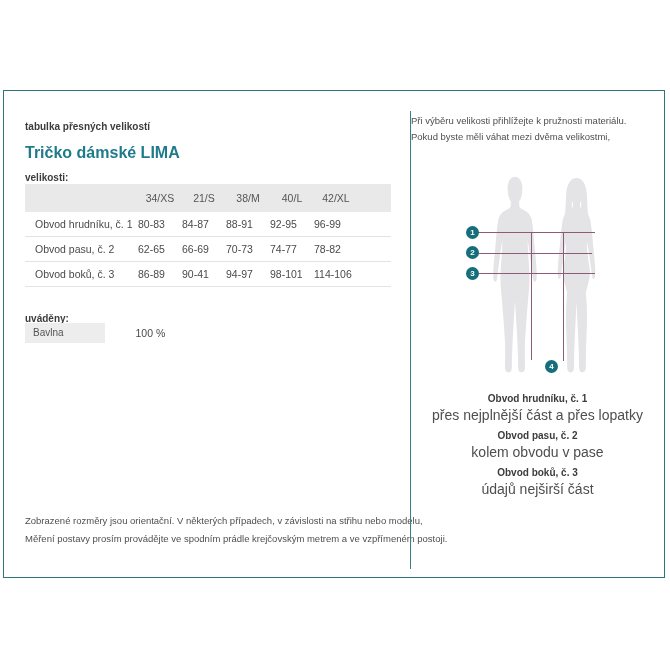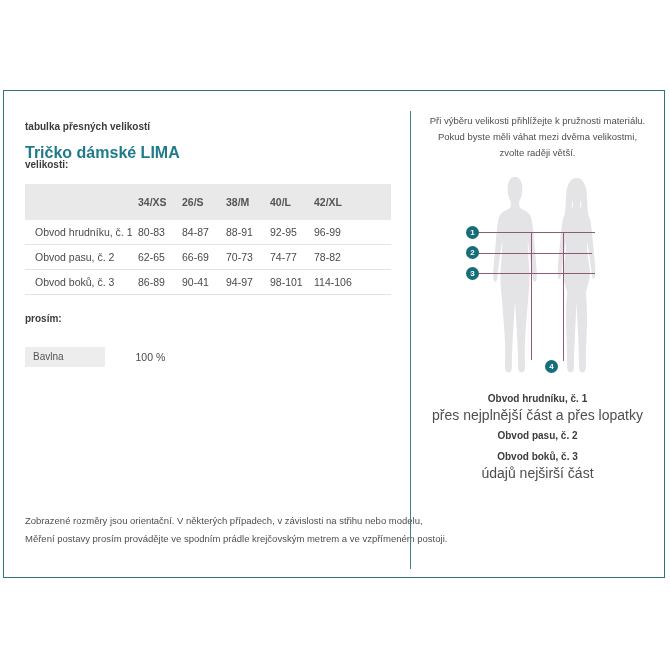--- a/index.html
+++ b/index.html
@@ -9,53 +9,53 @@
     -webkit-font-smoothing:antialiased;color:#444;
   }
   .frame{
     position:absolute;left:3px;top:90px;width:660px;height:486px;
     border:1px solid #2f7477;background:#fff;
   }
   
   .subtitle{position:absolute;left:21px;top:30px;font-size:10px;font-weight:bold;color:#3c3c3c;}
   .title{position:absolute;left:21px;top:53px;margin:0;font-size:16px;font-weight:bold;color:#1f7b8c;}
   .section-label{position:absolute;left:21px;font-size:10px;font-weight:bold;color:#3c3c3c;}
-  .lbl-sizes{top:68px;text-align:center;}
+  .lbl-sizes{top:81px;text-align:center;}
   .lbl-comp{top:222px;}
   table.size-table{
     position:absolute;left:21px;top:93px;width:366px;
     border-collapse:collapse;table-layout:fixed;font-size:10.5px;
   }
   table.size-table col.c-label{width:113px;}
   table.size-table col.c-size{width:44px;}
   table.size-table col.c-fill{width:auto;}
   table.size-table thead th{
-    background:#e9e9e9;height:36px;font-weight:bold;color:#555;
-    text-align:left;padding:0;
+    background:#e9e9e9;height:28px;font-weight:normal;color:#555;
+    text-align:center;padding:0;
   }
   table.size-table tbody td{
     height:24px;border-bottom:1px solid #e3e3e3;color:#4a4a4a;
     text-align:left;padding:0;
   }
   table.size-table td.rowlabel{text-align:left;padding-left:10px;}
-  .comp-row{position:absolute;left:21px;top:256px;height:20px;}
+  .comp-row{position:absolute;left:21px;top:232px;height:20px;}
   .comp-box{
     display:inline-block;vertical-align:top;width:72px;height:20px;line-height:20px;
     background:#ededed;color:#555;font-size:10px;padding-left:8px;
   }
   .comp-pct{
     display:inline-block;vertical-align:top;margin-left:26px;line-height:20px;
     font-size:10.5px;color:#4a4a4a;
   }
   .notes{position:absolute;left:21px;top:421px;font-size:9.5px;color:#4e4e4e;line-height:18px;}
   
   .divider{position:absolute;left:406px;top:20px;width:1px;height:458px;background:#3a7f82;}
   
   .right{position:absolute;left:407px;top:0;width:253px;height:486px;}
-  .intro{position:absolute;left:0;top:22px;width:100%;text-align:center;
+  .intro{position:absolute;left:0;top:22px;width:100%;
          font-size:9.5px;color:#4e4e4e;line-height:16px;}
   .diagram{position:absolute;left:0;top:75px;width:253px;height:215px;}
   .silhouette{position:absolute;}
   .sil-male{left:75px;top:10px;width:58px;height:198px;}
   .sil-female{left:137px;top:12px;width:57px;height:196px;}
   .mline{position:absolute;background:#8d5a77;}
   .hline{height:1px;left:62px;width:122px;}
   .hl-1{top:66px;}
   .hl-2{top:87px;width:119px;}
   .hl-3{top:107px;}
@@ -93,21 +93,21 @@
           <col class="c-size">
           <col class="c-size">
           <col class="c-size">
           <col class="c-size">
           <col class="c-fill">
       </colgroup>
       <thead>
         <tr>
           <th class="rowlabel"></th>
           <th>34/XS</th>
-          <th>26/S</th>
+          <th>21/S</th>
           <th>38/M</th>
           <th>40/L</th>
           <th>42/XL</th>
           <th></th>
         </tr>
       </thead>
       <tbody>
         <tr>
           <td class="rowlabel">Obvod hrudníku, č. 1</td>
           <td>80-83</td>
@@ -131,39 +131,38 @@
           <td>86-89</td>
           <td>90-41</td>
           <td>94-97</td>
           <td>98-101</td>
           <td>114-106</td>
           <td></td>
         </tr>
       </tbody>
     </table>
 
-    <div class="section-label lbl-comp">prosím:</div>
+    <div class="section-label lbl-comp">uváděny:</div>
     <div class="comp-row">
       <div class="comp-box">Bavlna</div>
       <div class="comp-pct">100 %</div>
     </div>
 
     <div class="notes">
       <div>Zobrazené rozměry jsou orientační. V některých případech, v závislosti na střihu nebo modelu,</div>
       <div>Měření postavy prosím provádějte ve spodním prádle krejčovským metrem a ve vzpřímeném postoji.</div>
     </div>
   </div>
 
   <div class="divider"></div>
 
   <div class="right">
     <div class="intro">
       <div>Při výběru velikosti přihlížejte k pružnosti materiálu.</div>
       <div>Pokud byste měli váhat mezi dvěma velikostmi,</div>
-      <div>zvolte raději větší.</div>
     </div>
 
     <div class="diagram">
       <svg class="silhouette sil-male" viewBox="0 0 110 258" preserveAspectRatio="none">
         <path fill="#e4e4e6" d="M55,1 C63,1 69,7 69,16 C69,23 67,29 63,33 L63,38 C63,40 65,42 68,43 C78,46 85,50 87,58 C90,70 91,84 93,98 C95,112 97,126 96,134 C95,139 90,139 89,134 C87,122 84,108 82,96 L79,84 C79,96 81,110 82,121 C84,136 81,152 79,168 C77,186 75,202 74,216 C73,231 74,242 74,249 C74,254 71,256 67,256 C63,256 61,254 61,249 C61,236 60,222 59,208 C58,193 56,178 55,163 C54,178 52,193 51,208 C50,222 49,236 49,249 C49,254 47,256 43,256 C39,256 36,254 36,249 C36,242 37,231 36,216 C35,202 33,186 31,168 C29,152 26,136 28,121 C29,110 31,96 31,84 L28,96 C26,108 23,122 21,134 C20,139 15,139 14,134 C13,126 15,112 17,98 C19,84 20,70 23,58 C25,50 32,46 42,43 C45,42 47,40 47,38 L47,33 C43,29 41,23 41,16 C41,7 47,1 55,1 Z"></path>
       </svg>
 
       <svg class="silhouette sil-female" viewBox="0 0 110 254" preserveAspectRatio="none">
         <path fill="#e4e4e6" d="M55,0 C44,0 36,8 35,21 C34,34 34,46 30,57 C29,61 31,63 35,62 C40,60 44,55 46,48 L46,22 L64,22 L64,48 C66,55 70,60 75,62 C79,63 81,61 80,57 C76,46 76,34 75,21 C74,8 66,0 55,0 Z"></path>
         <path fill="#e4e4e6" d="M55,6 C62,6 67,11 67,18 C67,24 65,29 62,32 L62,36 C62,38 64,40 67,41 C75,44 80,48 82,56 C85,68 86,80 88,93 C90,106 92,119 91,127 C90,132 86,132 85,127 C83,116 80,103 78,92 L75,82 C75,93 77,105 80,115 C83,126 78,137 73,148 C75,163 76,178 75,193 C74,212 73,228 73,245 C73,250 70,252 66,252 C62,252 60,250 60,245 C60,231 59,217 58,203 C57,189 56,175 55,161 C54,175 53,189 52,203 C51,217 50,231 50,245 C50,250 48,252 44,252 C40,252 37,250 37,245 C37,228 36,212 35,193 C34,178 35,163 37,148 C32,137 27,126 30,115 C33,105 35,93 35,82 L32,92 C30,103 27,116 25,127 C24,132 20,132 19,127 C18,119 20,106 22,93 C24,80 25,68 28,56 C30,48 35,44 43,41 C46,40 48,38 48,36 L48,32 C45,29 43,24 43,18 C43,11 48,6 55,6 Z"></path>
@@ -181,20 +180,21 @@
       <div class="marker mk-4">4</div>
     </div>
 
     <div class="legend">
       <div class="leg-group">
         <div class="leg-title">Obvod hrudníku, č. 1</div>
         <div class="leg-desc">přes nejplnější část a přes lopatky</div>
       </div>
       <div class="leg-group">
         <div class="leg-title">Obvod pasu, č. 2</div>
+        <div class="leg-desc">kolem obvodu v pase</div>
       </div>
       <div class="leg-group">
         <div class="leg-title">Obvod boků, č. 3</div>
         <div class="leg-desc">údajů nejširší část</div>
       </div>
     </div>
   </div>
 
 </div>
 

